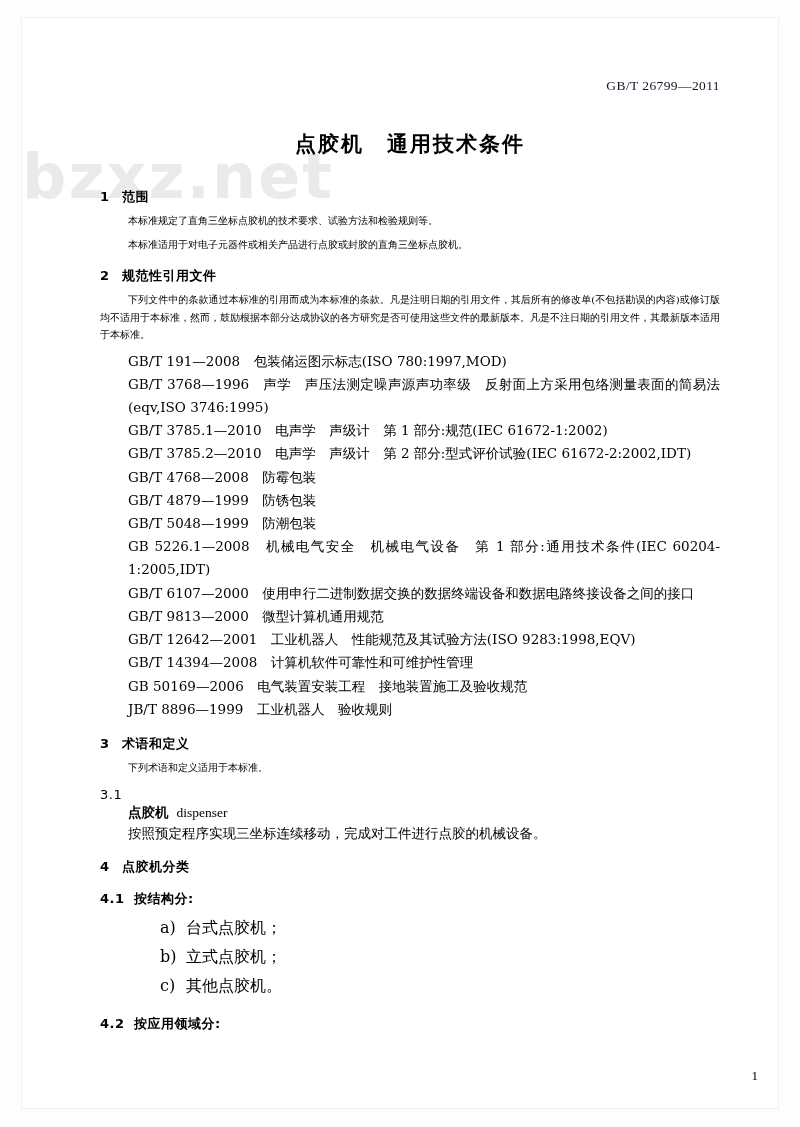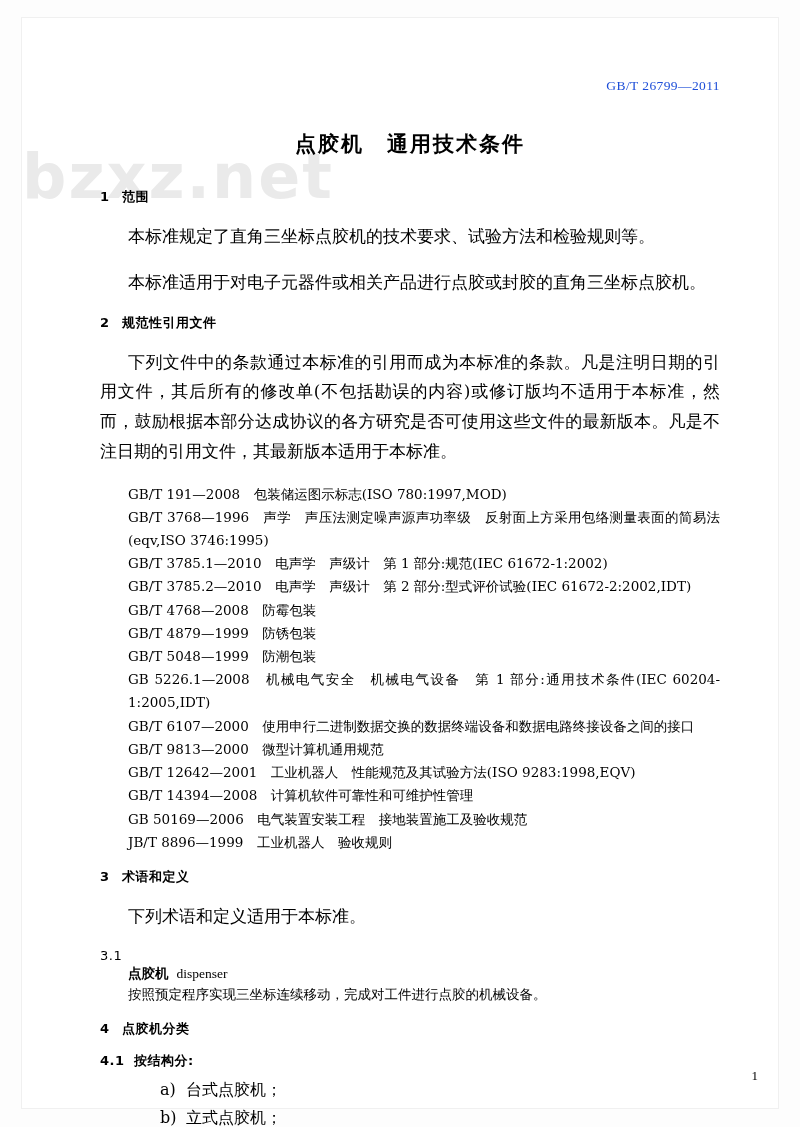--- a/index.html
+++ b/index.html
@@ -32,21 +32,21 @@
     position: absolute;
     left: 78px;
     top: 60px;
     width: 620px;
   }
   .header-std {
     text-align: right;
     font-family: "Liberation Serif", "DejaVu Serif", serif;
     font-size: 13.5px;
     letter-spacing: 0.4px;
-    color: #1d4ed8;
+    color: #0f172a;
     margin-bottom: 36px;
   }
   .doc-title {
     text-align: center;
     font-family: "DejaVu Sans", "Liberation Sans", sans-serif;
     font-weight: bold;
     font-size: 21px;
     letter-spacing: 2px;
     color: #000;
     margin: 20px 0 30px 0;
@@ -56,24 +56,24 @@
     font-weight: bold;
     font-size: 13px;
     margin: 14px 0 6px 0;
     letter-spacing: 0.5px;
   }
   .clause-head .num {
     display: inline-block;
     min-width: 22px;
   }
   .para {
-    font-size: 17px;
+    font-size: 10px;
     line-height: 1.75;
     text-align: justify;
-    margin: 16px 0;
+    margin: 6px 0;
   }
   .indent {
     text-indent: 28px;
   }
   .ref-line {
     font-size: 13.5px;
     line-height: 1.72;
     padding-left: 28px;
     text-align: justify;
   }

